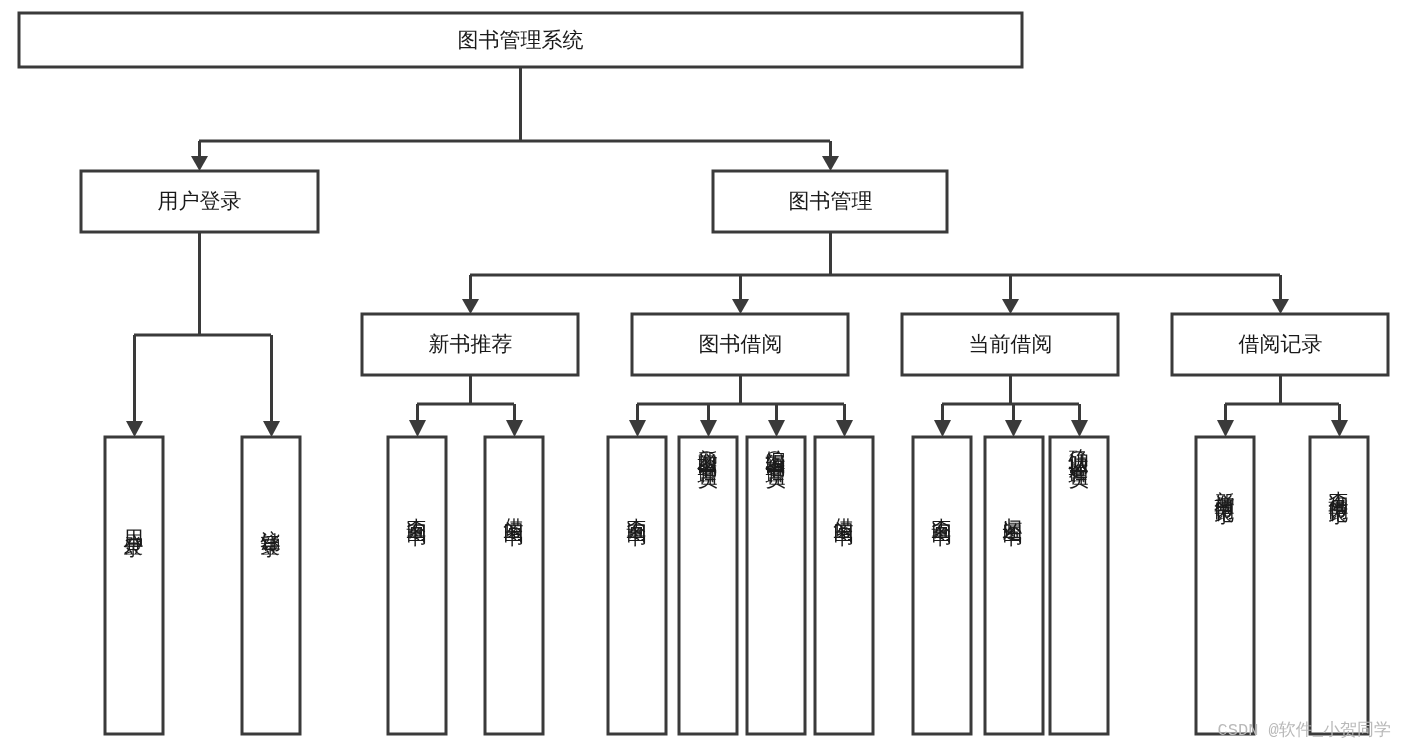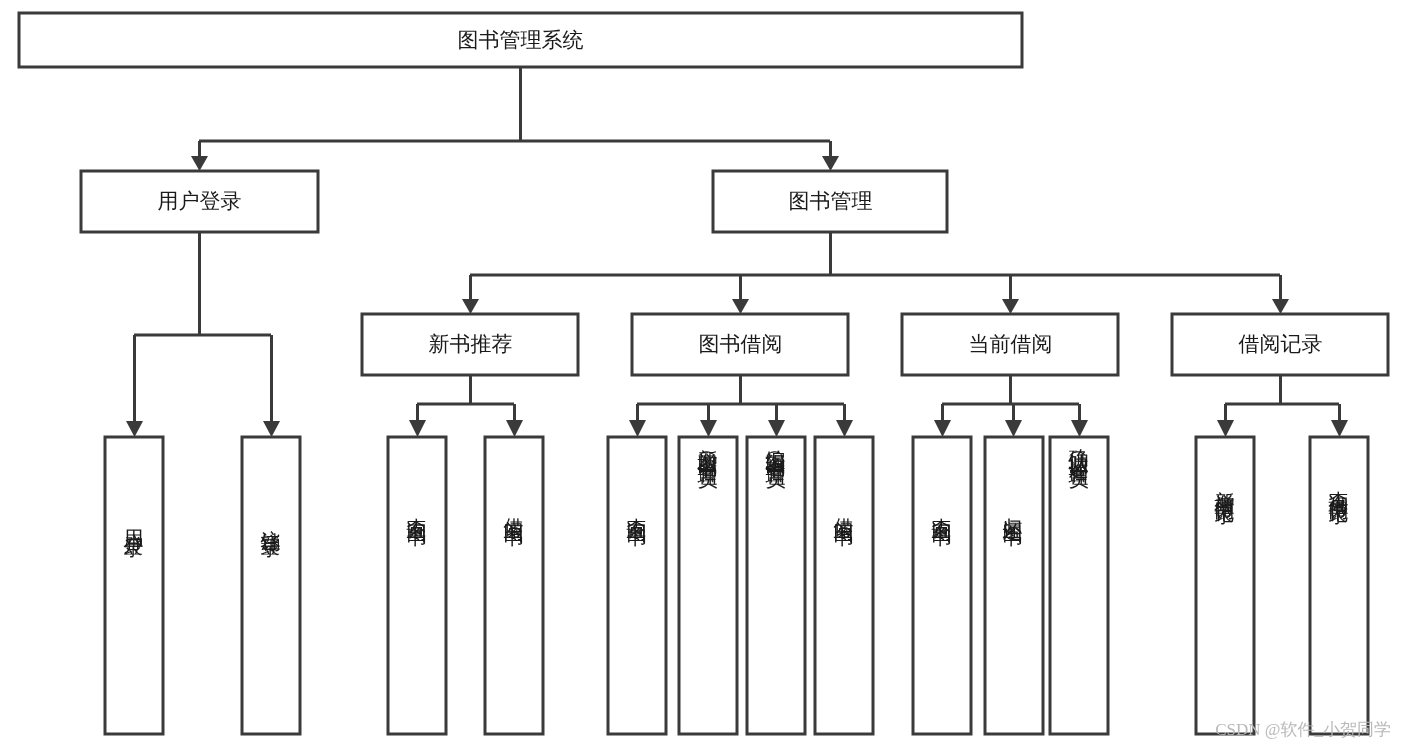--- a/index.html
+++ b/index.html
@@ -54,21 +54,21 @@
     fill: #1a1a1a;
     text-anchor: middle;
     writing-mode: vertical-rl;
     glyph-orientation-vertical: 0;
     letter-spacing: 3px;
   }
   .watermark {
     position: absolute;
     right: 14px;
     bottom: 6px;
-    font-family: Liberation Serif, serif;
+    font-family: Liberation Mono, monospace;
     font-size: 17px;
     color: #b9b9b9;
     white-space: nowrap;
     pointer-events: none;
   }
 </style>
 </head>
 <body>
 
 <div id="diagram-root">

